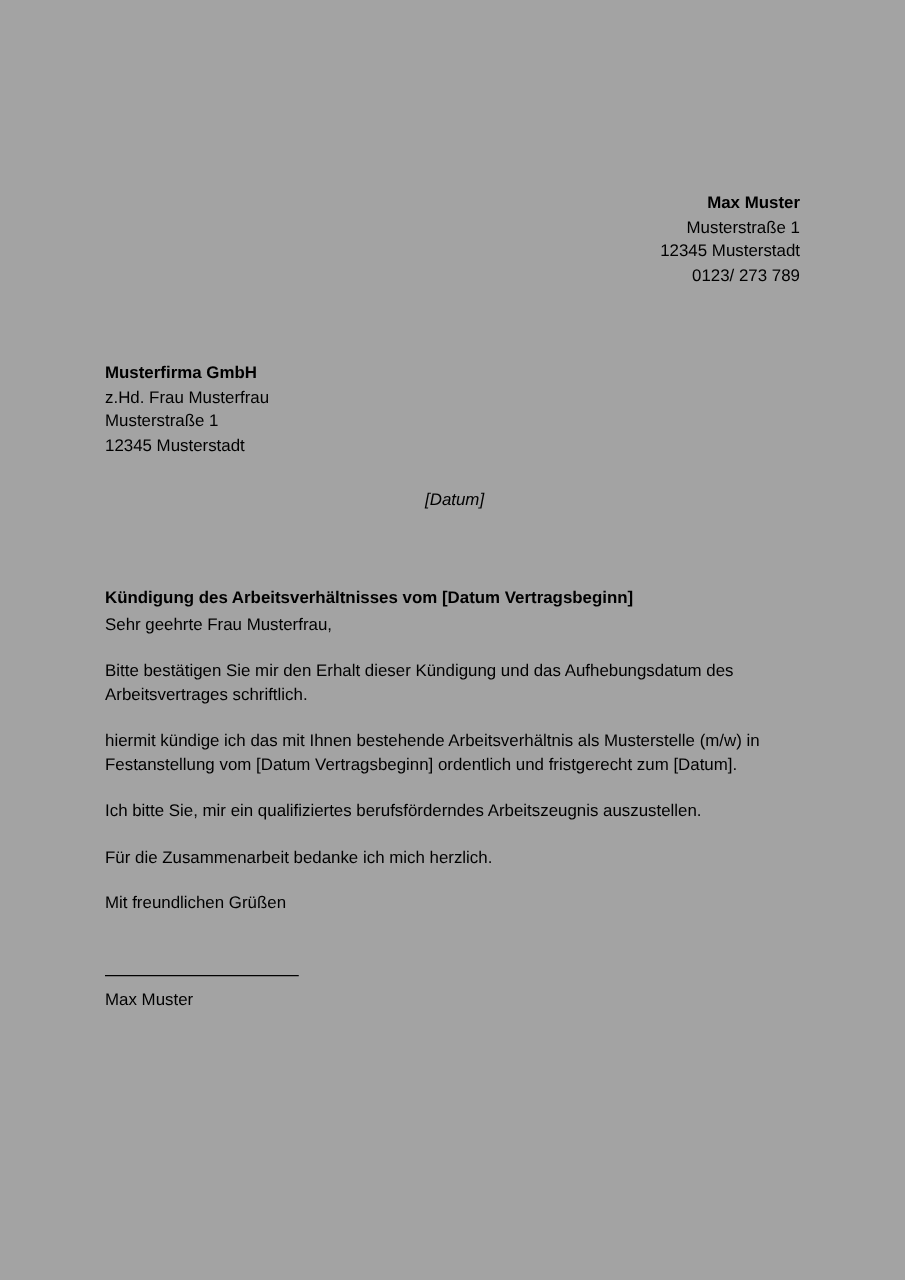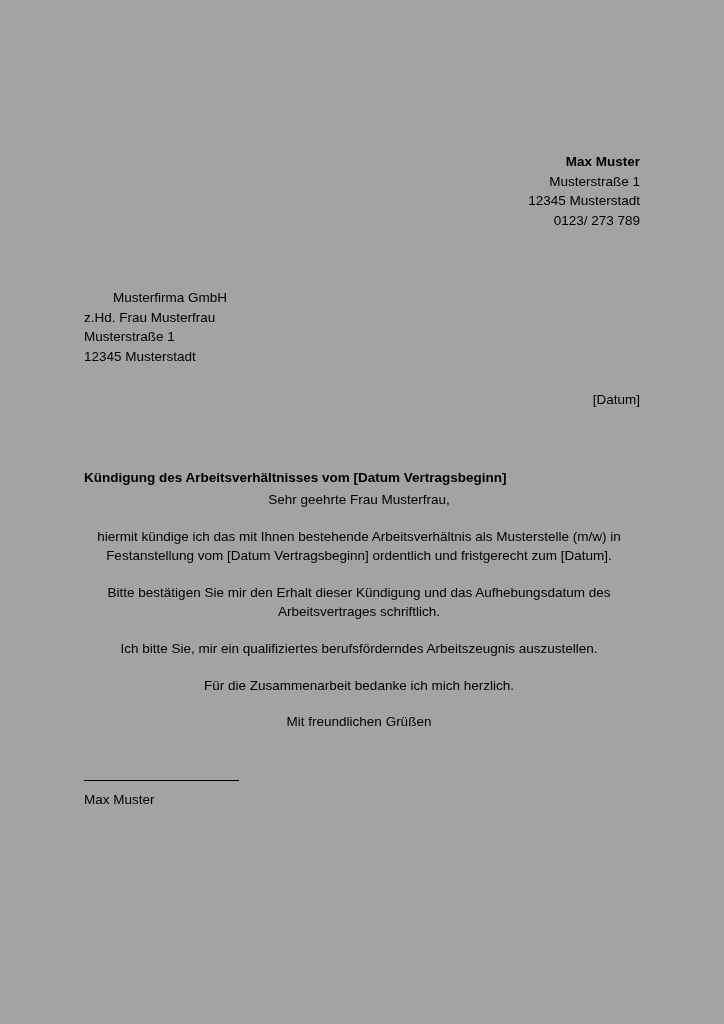--- a/index.html
+++ b/index.html
@@ -53,33 +53,33 @@
   .recipient {
     position: absolute;
     top: 288px;
     left: 0;
     width: 380px;
     text-align: left;
     font-size: 13.5px;
     line-height: 19.6px;
   }
   .recipient .company {
-    font-weight: normal;
-    margin-left: 29px;
+    font-weight: bold;
   }
 
   
   .date-line {
     position: absolute;
     top: 390px;
     right: 0;
     width: 300px;
-    text-align: right;
+    text-align: left;
     font-size: 13.5px;
     line-height: 19.6px;
+    font-style: italic;
   }
 
   
   .subject {
     position: absolute;
     top: 441px;
     left: 0;
     width: 556px;
     font-size: 13.5px;
     font-weight: bold;
@@ -91,21 +91,20 @@
   .body {
     position: absolute;
     top: 490px;
     left: 0;
     width: 550px;
     font-size: 13.5px;
     line-height: 19.6px;
   }
   .body p {
     margin: 0 0 17px 0;
-    text-align: center;
   }
   .body p.last {
     margin-bottom: 8px;
   }
 
   
   .signature {
     position: absolute;
     top: 780px;
     left: 0;
@@ -140,22 +139,22 @@
         <div>Musterstraße 1</div>
         <div>12345 Musterstadt</div>
       </div>
 
       <div class="date-line">[Datum]</div>
 
       <div class="subject">Kündigung des Arbeitsverhältnisses vom [Datum Vertragsbeginn]</div>
 
       <div class="body">
         <p>Sehr geehrte Frau Musterfrau,</p>
+        <p>Bitte bestätigen Sie mir den Erhalt dieser Kündigung und das Aufhebungsdatum des Arbeitsvertrages schriftlich.</p>
         <p>hiermit kündige ich das mit Ihnen bestehende Arbeitsverhältnis als Musterstelle (m/w) in Festanstellung vom [Datum Vertragsbeginn] ordentlich und fristgerecht zum [Datum].</p>
-        <p>Bitte bestätigen Sie mir den Erhalt dieser Kündigung und das Aufhebungsdatum des Arbeitsvertrages schriftlich.</p>
         <p>Ich bitte Sie, mir ein qualifiziertes berufsförderndes Arbeitszeugnis auszustellen.</p>
         <p>Für die Zusammenarbeit bedanke ich mich herzlich.</p>
         <p class="last">Mit freundlichen Grüßen</p>
       </div>
 
       <div class="signature">
         <div class="sig-line"></div>
         <div>Max Muster</div>
       </div>
 

